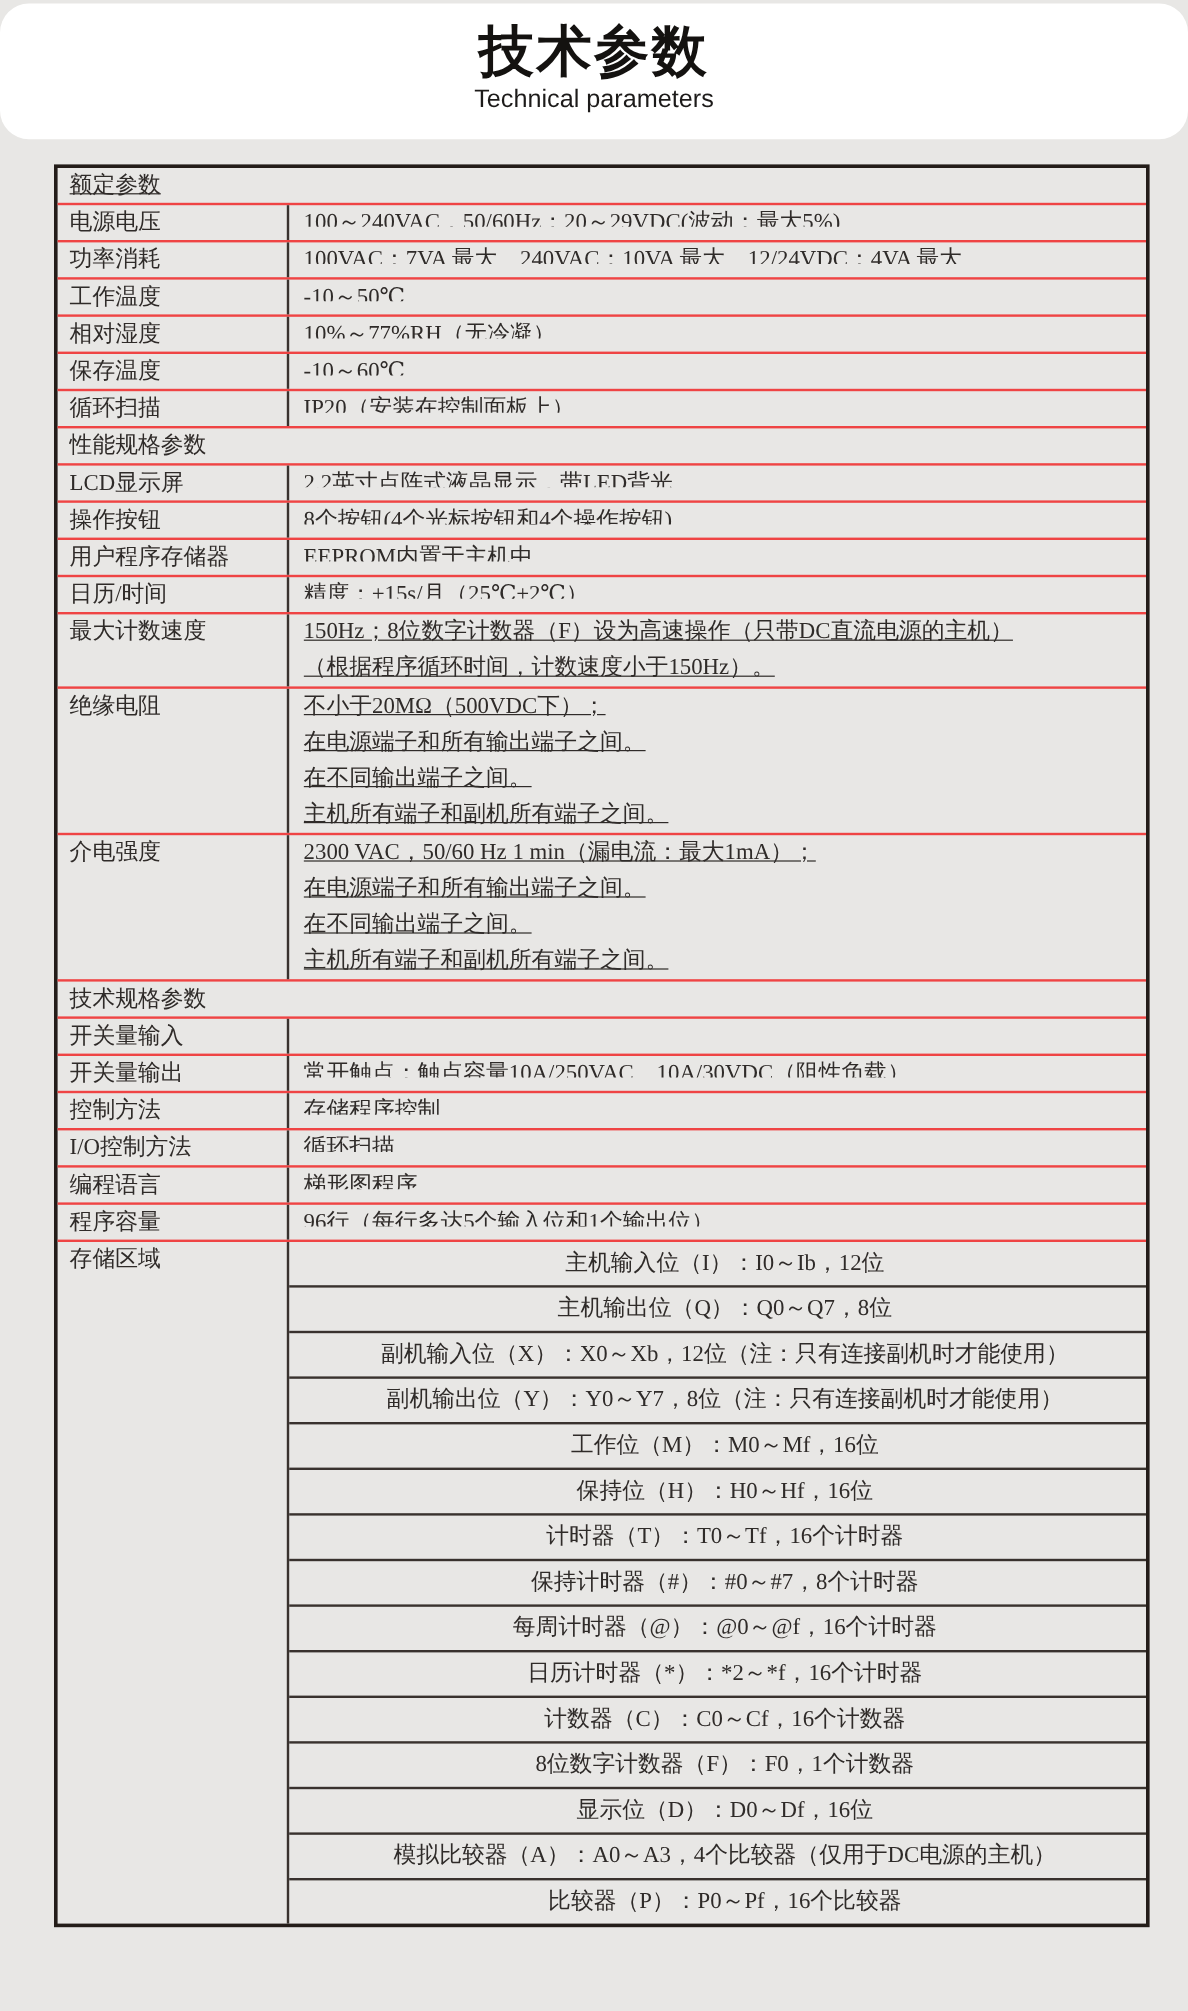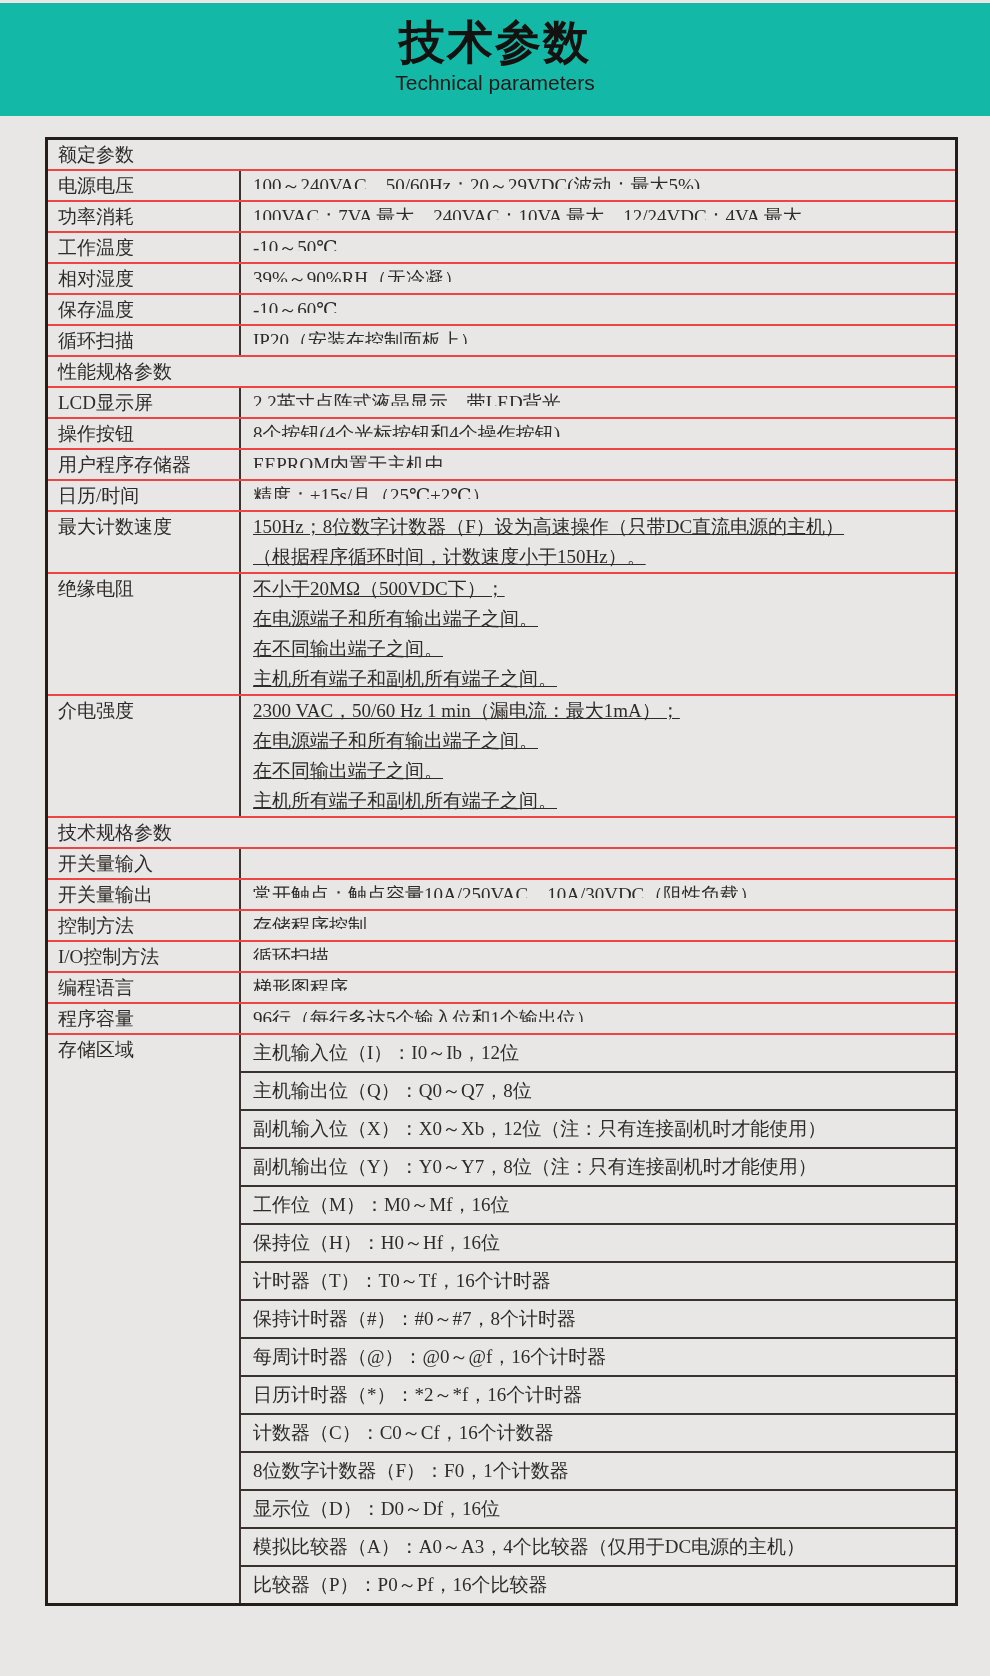--- a/index.html
+++ b/index.html
@@ -11,24 +11,25 @@
     height: 1676px;
     background: #e8e7e5;
     font-family: "Liberation Serif", "DejaVu Serif", serif;
     color: #2f2b29;
     overflow: hidden;
   }
   
   .title-band {
     margin-top: 3px;
     height: 113px;
-    background: #14b8a6;
+    background: #ffffff;
     text-align: center;
     box-sizing: border-box;
     padding-top: 13px;
+    border-radius: 24px;
   }
   .page-title {
     font-family: "Liberation Sans", "DejaVu Sans", sans-serif;
     font-weight: bold;
     font-size: 46px;
     line-height: 52px;
     letter-spacing: 2px;
     color: #141210;
   }
   .page-subtitle {
@@ -48,21 +49,21 @@
     box-sizing: border-box;
     border: 3px solid #241d19;
     background: #e8e7e5;
     font-size: 19px;
   }
   .row {
     display: flex;
     border-top: 2px solid #ef4444;
     align-items: stretch;
   }
-  .row:first-child { border-top: none; }
+  .row:first-child { border-top: none; text-decoration: underline; }
 
   .section-row {
     height: 29px;
     line-height: 29px;
     padding-left: 10px;
   }
   .label-cell {
     flex: 0 0 193px;
     width: 193px;
     box-sizing: border-box;
@@ -83,21 +84,21 @@
   .multi .value-line {
     height: 30px;
     line-height: 30px;
     text-decoration: underline;
   }
   .value-line {
     white-space: pre-wrap;
     overflow: hidden;
   }
   
-  .group-row .value-cell { padding-left: 0; }
+  .group-row .value-cell { padding-left: 0; text-align: center; }
   .sub-row {
     height: 36px;
     line-height: 36px;
     border-top: 2px solid #39322e;
     padding-left: 12px;
     white-space: pre-wrap;
     overflow: hidden;
   }
   .sub-row:first-child { border-top: none; }
 </style>
@@ -125,21 +126,21 @@
     </div>
     <div class="row item-row single">
       <div class="label-cell">工作温度</div>
       <div class="value-cell">
         <div class="value-line">-10～50℃</div>
       </div>
     </div>
     <div class="row item-row single">
       <div class="label-cell">相对湿度</div>
       <div class="value-cell">
-        <div class="value-line">39%～90%RH（无冷凝）</div>
+        <div class="value-line">10%～77%RH（无冷凝）</div>
       </div>
     </div>
     <div class="row item-row single">
       <div class="label-cell">保存温度</div>
       <div class="value-cell">
         <div class="value-line">-10～60℃</div>
       </div>
     </div>
     <div class="row item-row single">
       <div class="label-cell">循环扫描</div>

